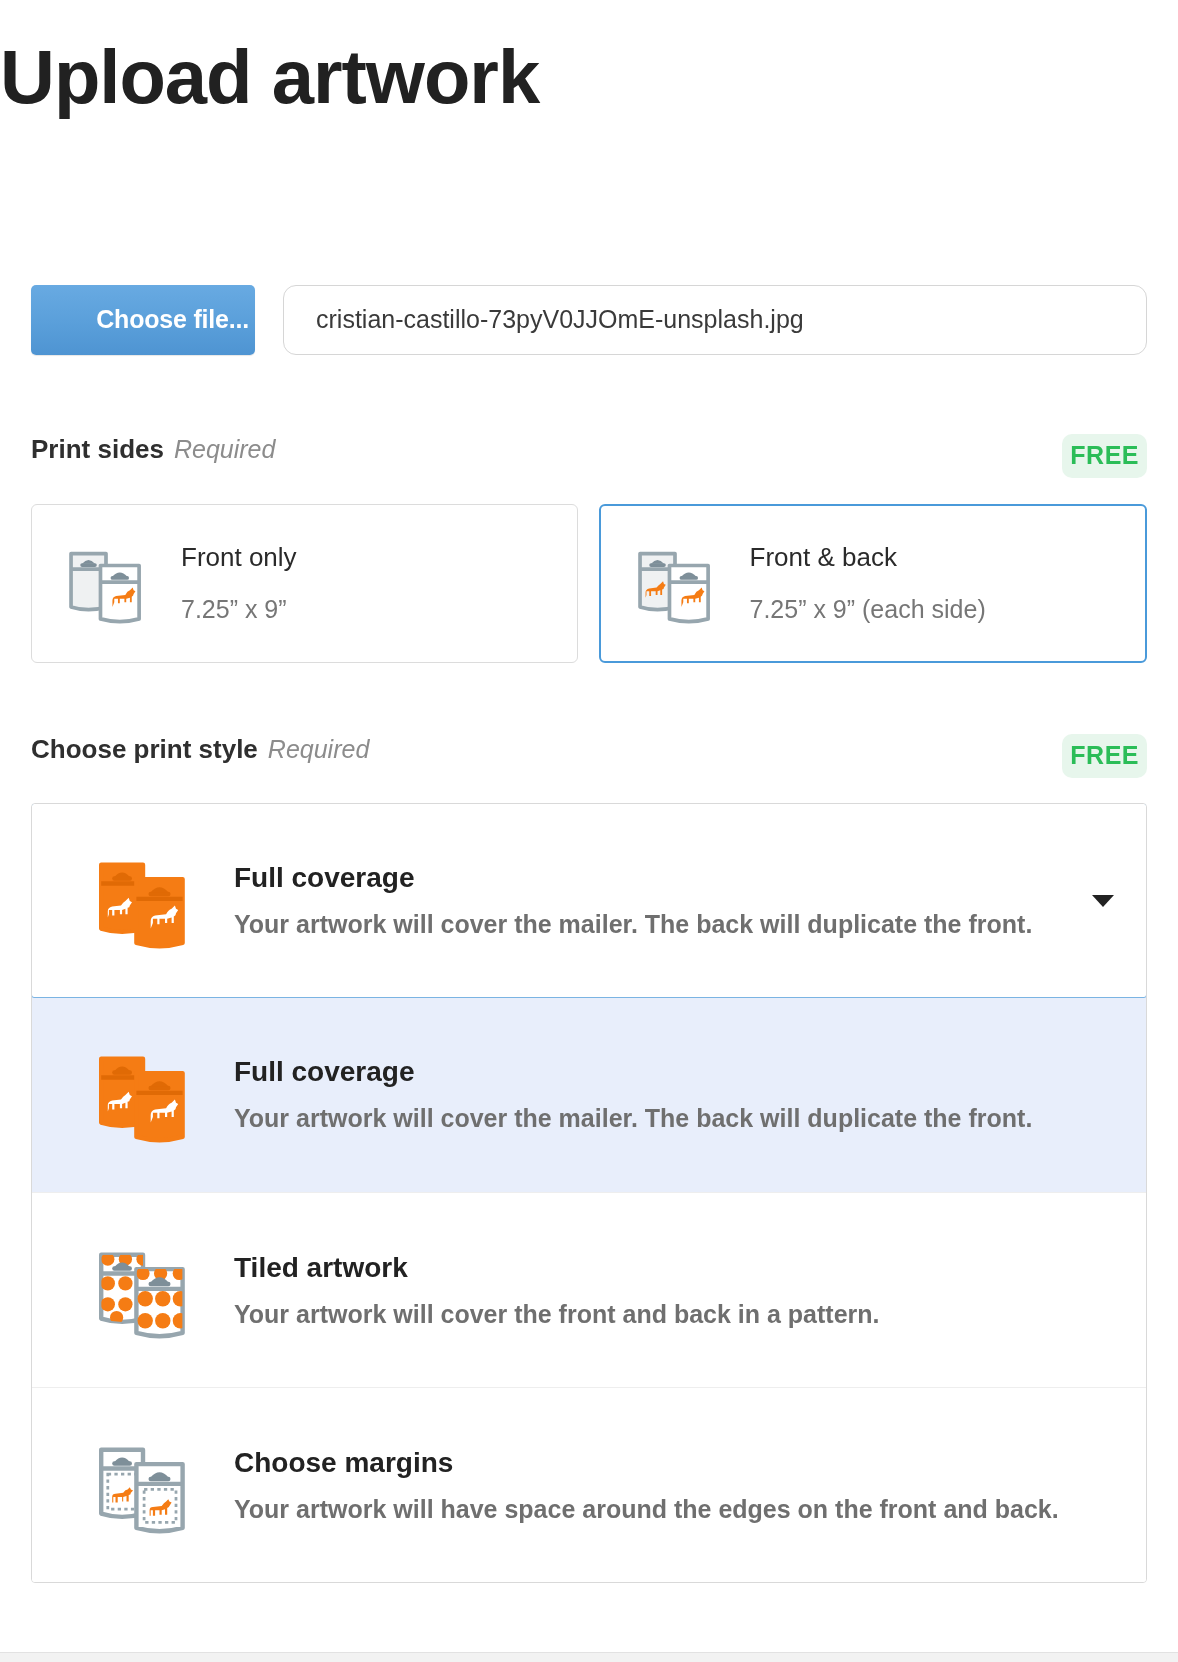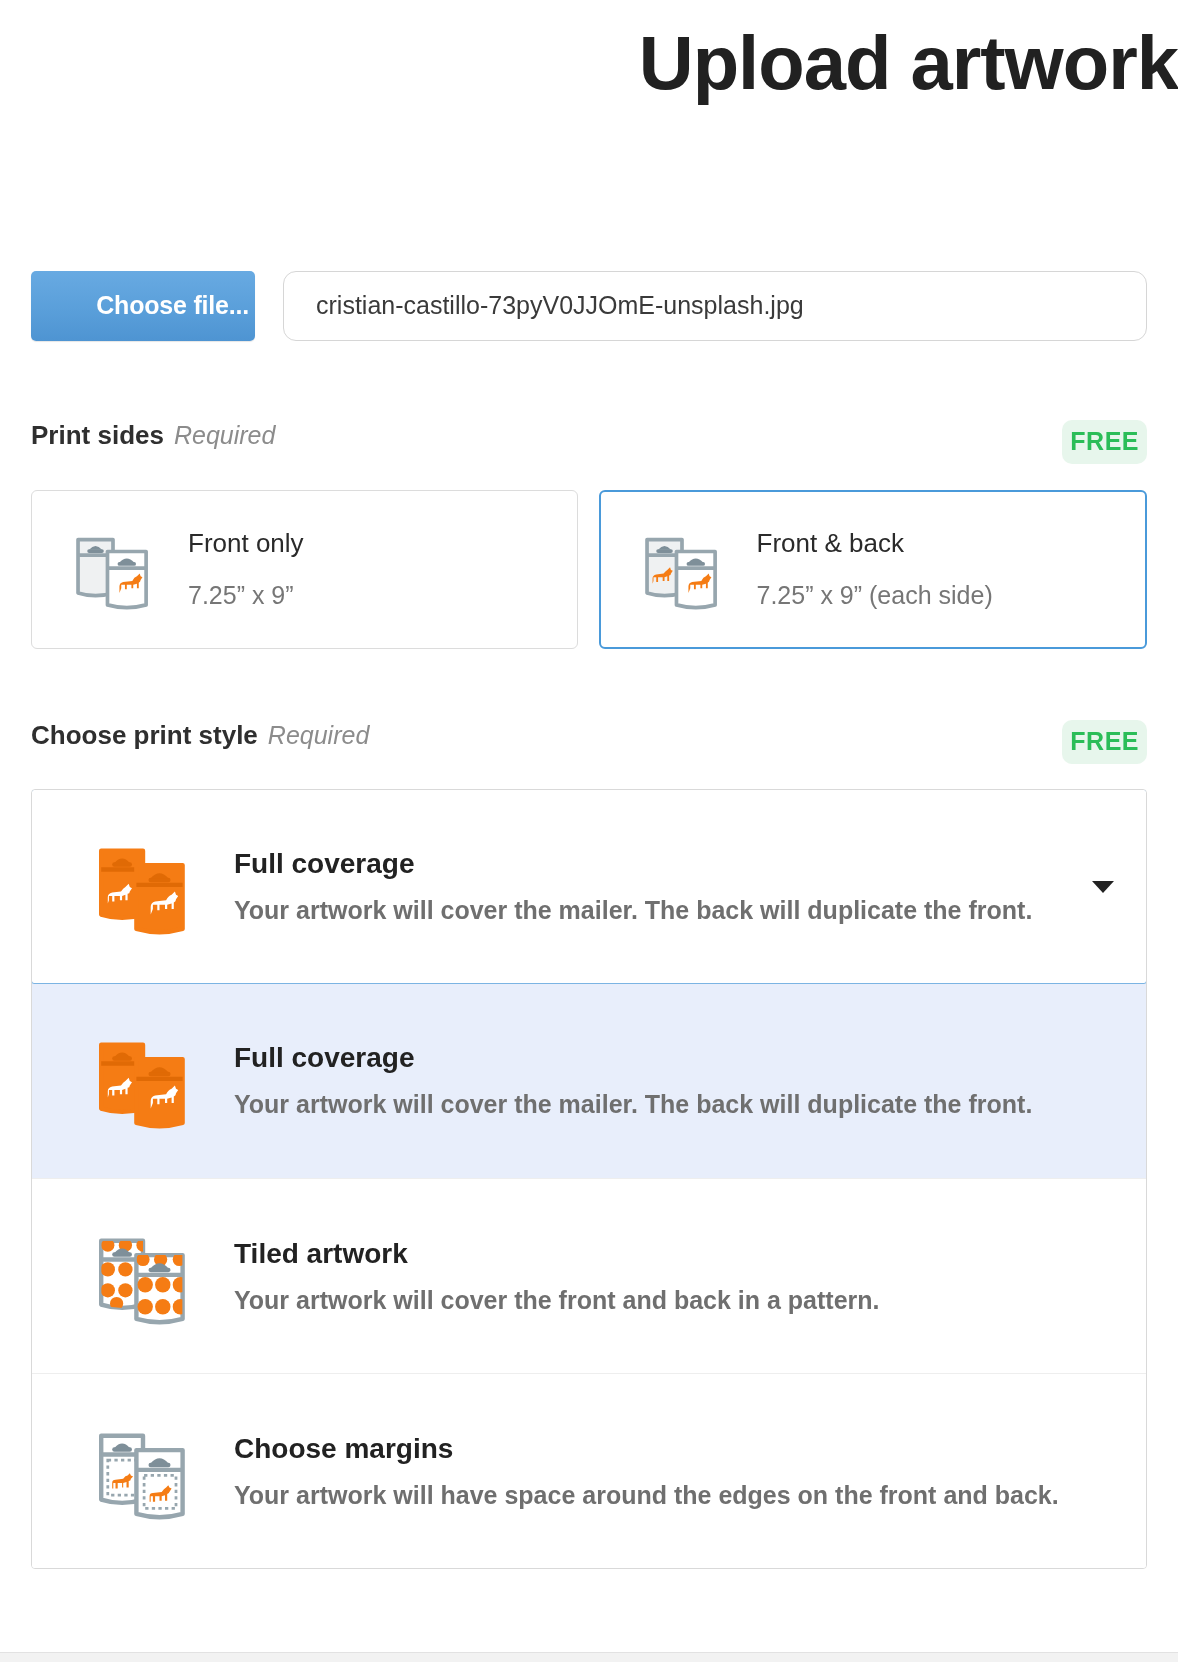--- a/index.html
+++ b/index.html
@@ -20,24 +20,24 @@
   .page {
     width: 1178px;
     padding: 0;
   }
 
   
   .page-title {
     font-size: 76px;
     font-weight: bold;
     color: #212121;
-    text-align: right;
+    text-align: left;
     letter-spacing: -1px;
     margin: 0;
-    padding-top: 18px;
+    padding-top: 32px;
     line-height: 1.18;
   }
 
   
   .file-row {
     display: flex;
     align-items: stretch;
     margin: 163px 0 0 0;
     padding: 0 31px;
     height: 70px;
@@ -115,21 +115,21 @@
     margin-top: 22px;
   }
   .side-card {
     flex: 1;
     border: 1px solid #dcdcdc;
     border-radius: 6px;
     background: #fff;
     height: 159px;
     display: flex;
     align-items: center;
-    padding-left: 35px;
+    padding-left: 28px;
     cursor: pointer;
   }
   .side-card.selected {
     border: 2px solid #4a9ada;
   }
   .side-card-text {
     margin-left: 29px;
   }
   .side-card-title {
     font-size: 26px;

